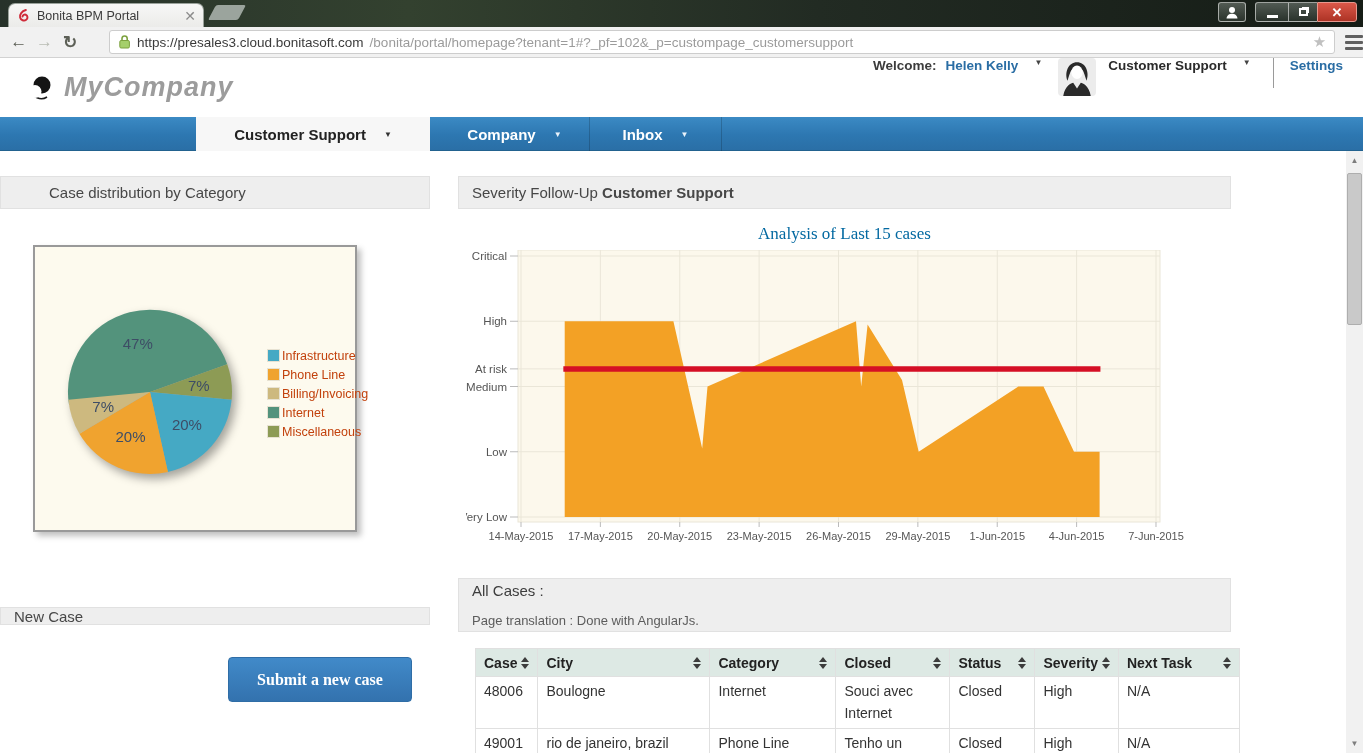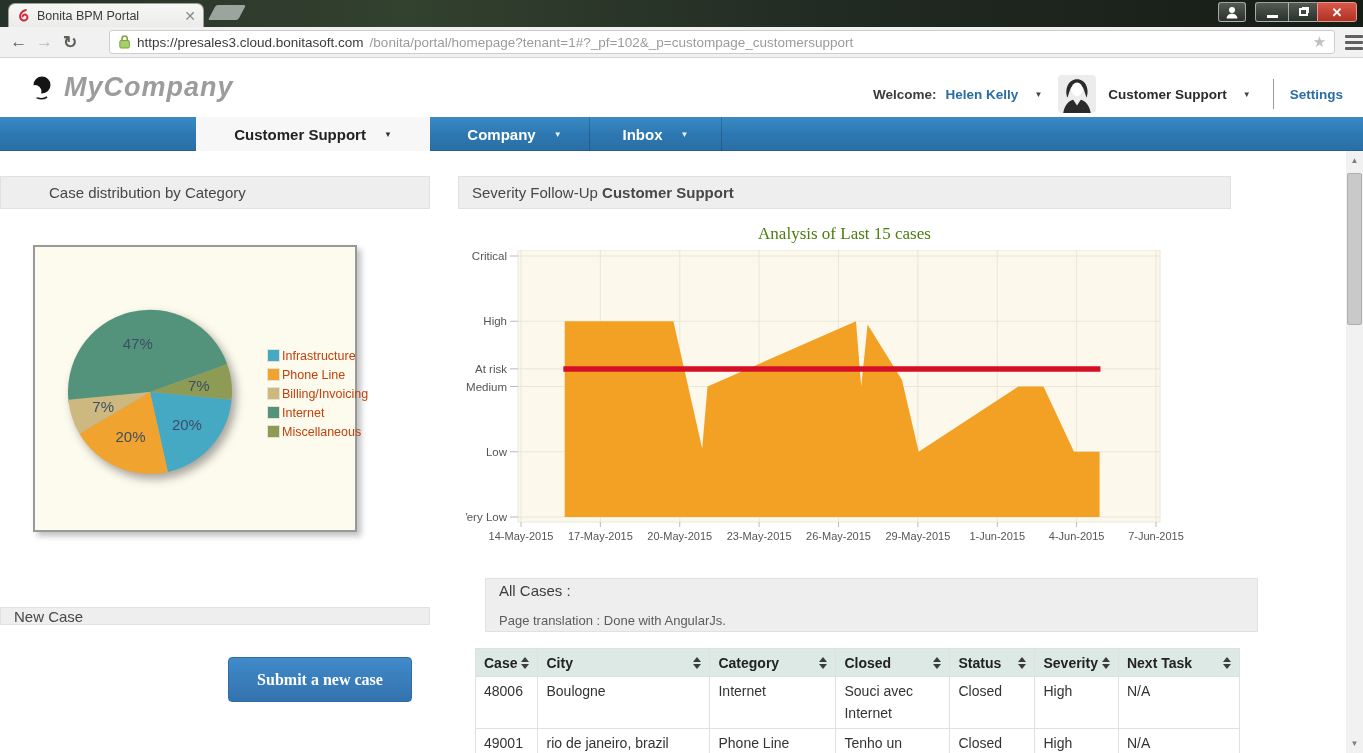--- a/index.html
+++ b/index.html
@@ -39,21 +39,21 @@
   .url-domain { font-size:13.5px; color:#3b3b3b; white-space:nowrap; }
   .url-path { font-size:13.5px; color:#9b9b9b; white-space:nowrap; }
   .star { position:absolute; right:8px; top:2px; color:#c0c0c0; font-size:15px; }
   .menu-ico { margin-left:10px; width:18px; display:flex; flex-direction:column; gap:3px; }
   .menu-ico i { display:block; height:3px; background:#606060; border-radius:1px; }
 
   
   .site-header { position:absolute; left:0; top:58px; width:1363px; height:59px; background:#fff; }
   .logo { position:absolute; left:26px; top:14px; display:flex; align-items:center; gap:8px; }
   .logo-text { font-size:27px; color:#9c9c9c; font-style:italic; font-weight:bold; letter-spacing:1px; }
-  .header-right { position:absolute; right:20px; top:0; height:72px; display:flex; align-items:center; }
+  .header-right { position:absolute; right:20px; top:0; height:72px; display:flex; }
   .welcome { font-size:13.5px; font-weight:bold; color:#3c3c3c; margin-right:9px; }
   .hlink { font-size:13.5px; font-weight:bold; color:#2a6da4; text-decoration:none; cursor:pointer; }
   .caret { font-size:8px; color:#444; margin:0 0 0 16px; }
   .caret.lt { color:#eaf3fb; }
   .avatar { width:38px; height:38px; background:#ececec; border-radius:4px; margin:0 12px 0 16px;
     display:flex; align-items:flex-end; justify-content:center; overflow:hidden; }
   .profile-name { font-size:13.5px; font-weight:bold; color:#2b2b2b; }
   .vdiv { width:1px; height:30px; background:#9a9a9a; margin:0 16px 0 22px; }
 
   
@@ -66,33 +66,33 @@
   .nav-item.active .caret { color:#333; }
   .nav-item.n2 { left:440px; width:150px; border-right:1px solid rgba(0,0,0,.18); }
   .nav-item.n3 { left:590px; width:132px; border-right:1px solid rgba(0,0,0,.18); }
 
   
   .panel-heading { position:absolute; background:#eee; border:1px solid #e1e1e1; color:#474747;
     font-size:15px; display:flex; align-items:center; padding:0 13px; }
   .ph-pie { left:0; top:176px; width:430px; height:33px;padding-left:48px; }
   .ph-sev { left:458px; top:176px; width:773px; height:33px; }
   .ph-new { left:0; top:607px; width:430px; height:18px; }
-  .ph-all { left:458px; top:578px; width:773px; height:54px; flex-direction:column; align-items:flex-start; justify-content:center; gap:14px;margin-left:27px; }
+  .ph-all { left:458px; top:578px; width:773px; height:54px; flex-direction:column; align-items:flex-start; justify-content:center; gap:14px; }
   .ph-all .line1 { font-size:15px; color:#3d3d3d; }
   .ph-all .line2 { font-size:13px; color:#5c5c5c; }
 
   .pie-box { position:absolute; left:33px; top:245px; width:324px; height:287px; background:#fdfaee;
     border:2px solid #999; box-shadow:4px 4px 6px rgba(0,0,0,.25); }
   .pie-legend { position:absolute; left:232px; top:99px; display:flex; flex-direction:column; }
   .legend-row { display:flex; align-items:center; height:19px; gap:2px; }
   .legend-swatch { width:13px; height:13px; border:1px solid #e7e2d2; flex:0 0 auto; }
   .legend-label { font-size:12.5px; color:#c2410c; white-space:nowrap;text-align:center; }
 
   .chart-title { position:absolute; left:458px; top:224px; width:773px; text-align:center;
-    font-family:"Liberation Serif", serif; font-size:17px; color:#4d7c0f; }
+    font-family:"Liberation Serif", serif; font-size:17px; color:#0369a1; }
   #area-svg { position:absolute; left:466px; top:250px; }
   svg text { font-family:"Liberation Sans", sans-serif; }
 
   .submit-btn { position:absolute; left:228px; top:657px; width:184px; height:45px;
     background:linear-gradient(#418ac9,#3372ae); border:1px solid #2f6da6; border-radius:4px;
     color:#fff; font-size:16px; font-weight:bold; font-family:Liberation Serif, serif; cursor:pointer; }
 
   
   .cases-table { position:absolute; left:475px; top:648px; border-collapse:collapse; table-layout:fixed;
     font-size:14px; color:#333; background:#fff; }

